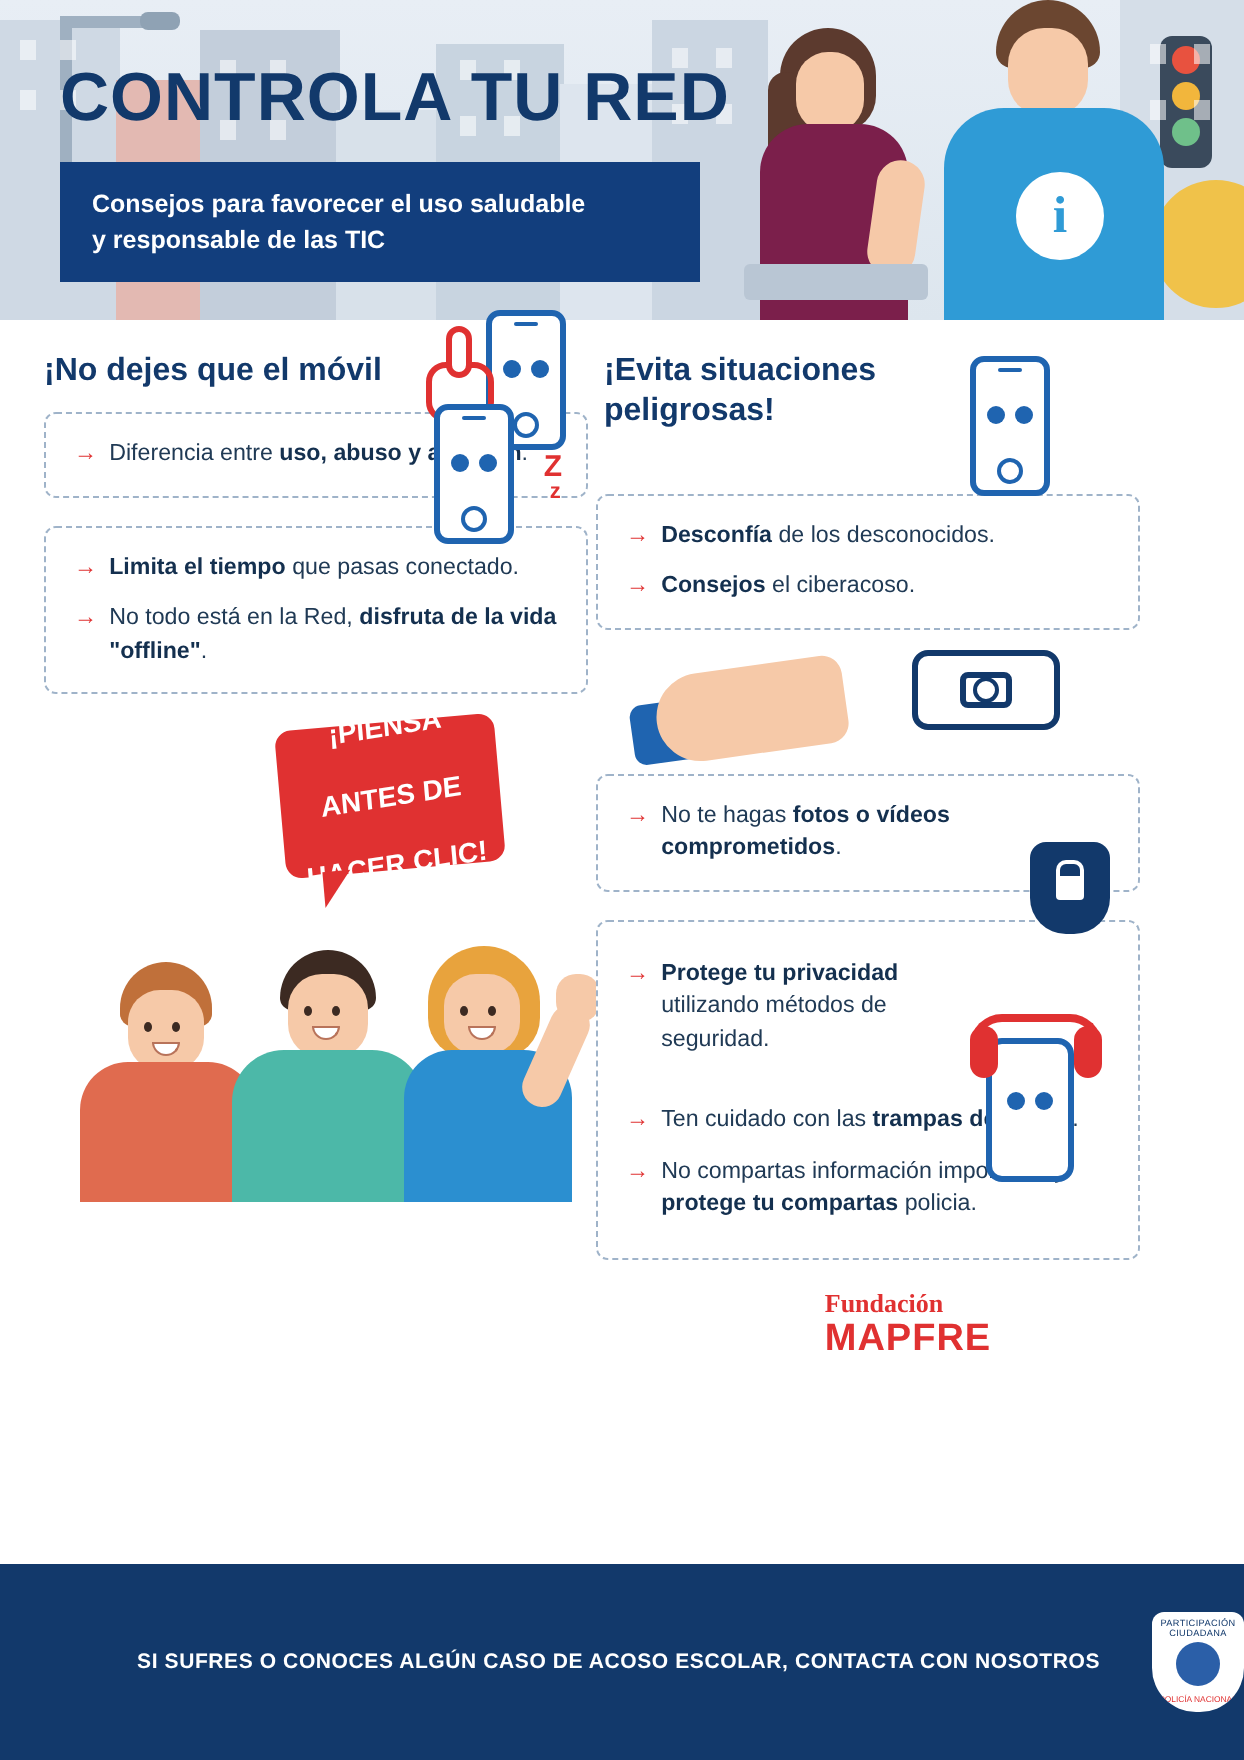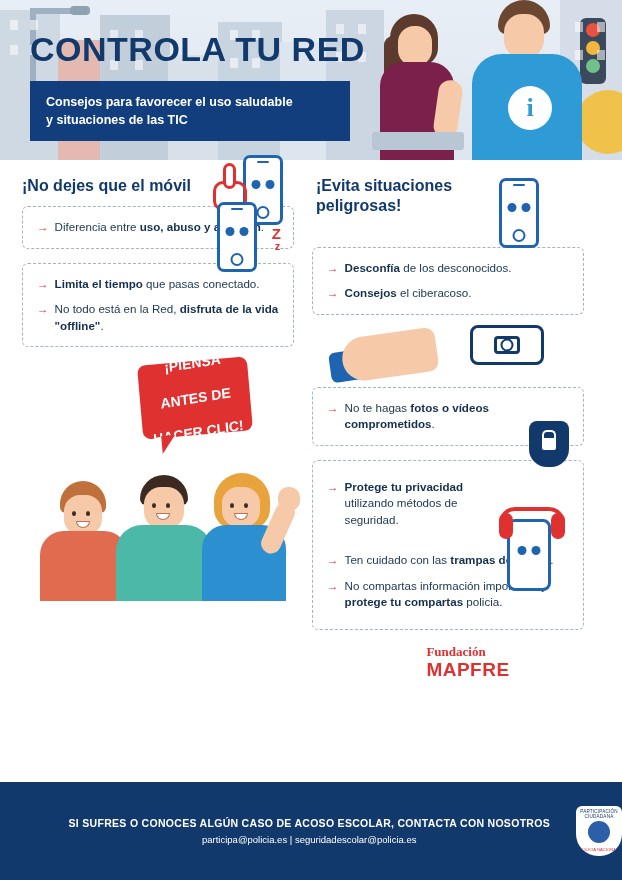--- a/index.html
+++ b/index.html
@@ -88,21 +88,21 @@
   .m-body { position:absolute; left: 10px; top: 54px; width: 110px; height: 106px; background:#2f9bd6; border-radius: 30px 30px 0 0;}
   .m-badge {
     position:absolute; left: 46px; top: 86px; width: 44px; height: 44px;
     border-radius: 50%; background:#fff; color:#2f9bd6; font-size: 26px;
     font-weight: bold; font-family:"Liberation Serif", serif;
     display:flex; align-items:center; justify-content:center;
   }
 
   
   .content { position: relative; padding: 16px 22px 0 22px; }
-  .cols { display: flex; gap: 18px; }
+  .cols { display: flex; gap: 4px; }
   .col { width: 272px; position: relative; }
 
   .sec-head {
     font-size: 16px; font-weight: bold; color: #12396b; line-height: 1.28;
     margin-bottom: 10px;
   }
   .col-right .sec-head { margin-left: 4px; }
 
   .card {
     border: 1px dashed #9fb3c9; border-radius: 6px;
@@ -319,21 +319,21 @@
     <div class="m-hair"></div>
       <div class="m-face"></div>
       <div class="m-body"></div>
     <div class="m-badge">i</div>
   </div>
 
   <div class="title-block">
     <div class="main-title">CONTROLA TU RED</div>
     <div class="subtitle-box">
       <div>Consejos para favorecer el uso saludable</div>
-      <div>y situaciones de las TIC</div>
+      <div>y responsable de las TIC</div>
     </div>
   </div>
 <div class="win" style="left: 10px; top: 20px;"></div>
     <div class="win" style="left: 30px; top: 20px;"></div>
     <div class="win" style="left: 10px; top: 45px;"></div>
     <div class="win" style="left: 30px; top: 45px;"></div>
     <div class="win" style="left: 110px; top: 30px;"></div>
     <div class="win" style="left: 135px; top: 30px;"></div>
     <div class="win" style="left: 110px; top: 60px;"></div>
     <div class="win" style="left: 135px; top: 60px;"></div>
@@ -516,20 +516,19 @@
           <div class="l2">MAPFRE</div>
         </div>
       </div>
     </div>
   </div>
 </div>
 
 <div class="footer">
   <div class="footer-text">
     <div class="f-line1">SI SUFRES O CONOCES ALGÚN CASO DE ACOSO ESCOLAR, CONTACTA CON NOSOTROS</div>
-    <div class="f-line2">participa@policia.es | seguridadescolar@policia.es</div>
   </div>
   <div class="shield-badge">
     <div class="sb-top">PARTICIPACIÓN CIUDADANA</div>
     <div class="sb-mid"></div>
     <div class="sb-bot">POLICÍA NACIONAL</div>
   </div>
 </div>
 
 </body></html>

